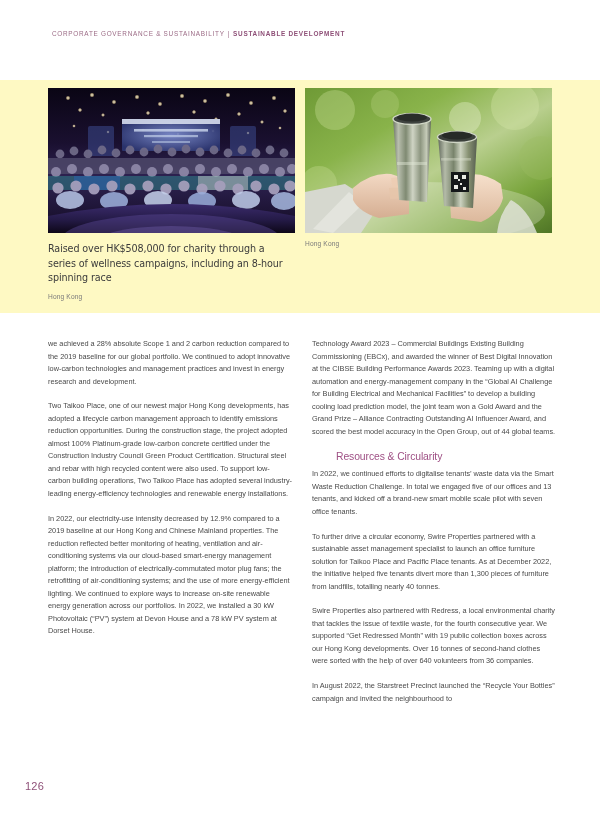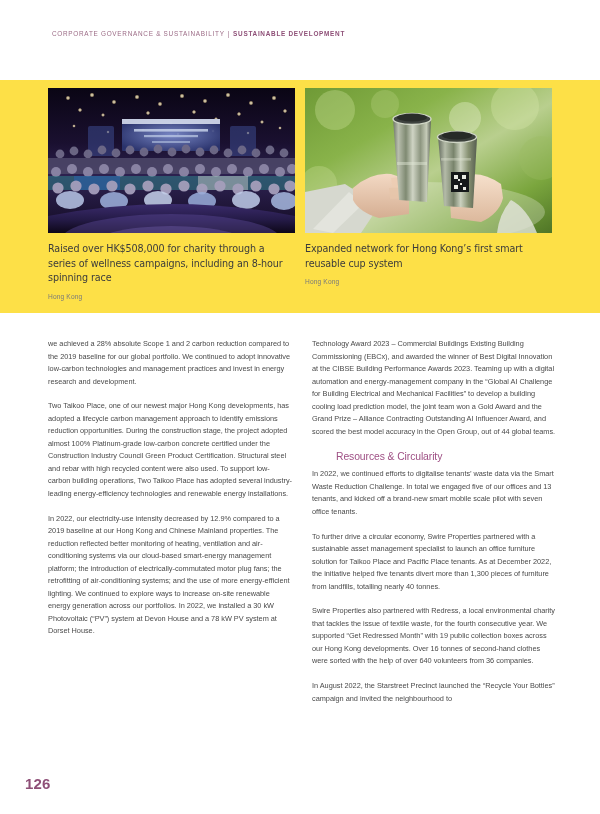--- a/index.html
+++ b/index.html
@@ -34,21 +34,21 @@
     color: #8e4f77;
   }
 
   
   .feature-band {
     position: absolute;
     top: 80px;
     left: 0;
     width: 600px;
     height: 233px;
-    background: #fde047;
+    background: #fef9c3;
   }
   .feature-row {
     position: absolute;
     top: 8px;
     left: 48px;
     width: 504px;
     display: flex;
     gap: 10px;
   }
   .feature-card {
@@ -105,24 +105,23 @@
     color: #9e4f84;
     letter-spacing: -0.1px;
   }
   .col h3.tight-top { margin-top: 1px; padding-left: 24px; }
 
   
   .page-number {
     position: absolute;
     left: 25px;
     bottom: 22px;
-    font-size: 15px;
+    font-size: 11px;
     color: #8e4f77;
     letter-spacing: 0.2px;
-    font-weight: bold;
   }
 </style>
 </head>
 <body>
 
 <div class="running-header">
   <span>CORPORATE GOVERNANCE &amp; SUSTAINABILITY</span><span class="rh-sep">|</span><span class="rh-strong">SUSTAINABLE DEVELOPMENT</span>
 </div>
 
 <div class="feature-band">
@@ -351,21 +350,20 @@
             <rect x="149" y="87" width="4" height="4"></rect>
             <rect x="157" y="87" width="4" height="4"></rect>
             <rect x="149" y="97" width="4" height="4"></rect>
             <rect x="155" y="95" width="2" height="2"></rect>
             <rect x="158" y="99" width="3" height="3"></rect>
             <rect x="153" y="91" width="2" height="2"></rect>
           </g>
           <rect x="136" y="70" width="30" height="2.6" fill="#e0e5d4" opacity="0.4"></rect>
         </svg>
       </div>
-      <div class="feature-caption">Expanded network for Hong Kong’s first smart reusable cup system</div>
       <div class="feature-location">Hong Kong</div>
     </div>
 
   </div>
 </div>
 
 <div class="columns">
 
   <div class="col">
     <p>we achieved a 28% absolute Scope 1 and 2 carbon reduction compared to the 2019 baseline for our global portfolio. We continued to adopt innovative low-carbon technologies and management practices and invest in energy research and development.</p>

